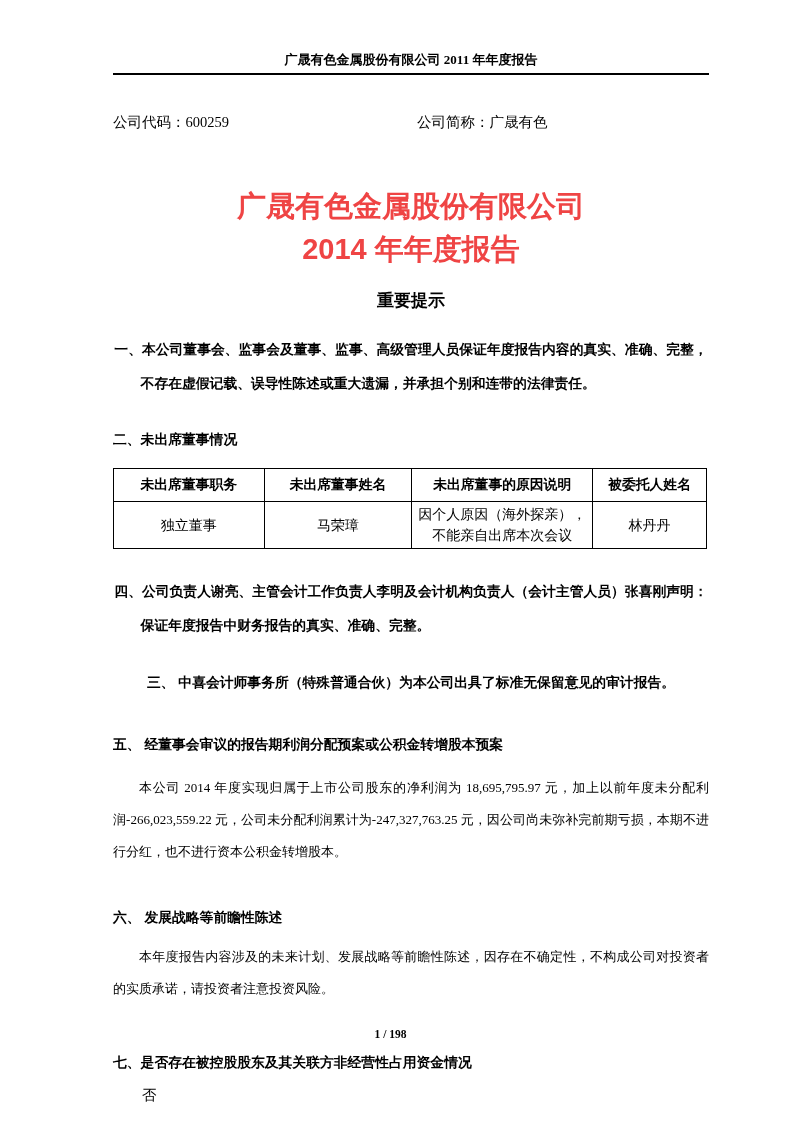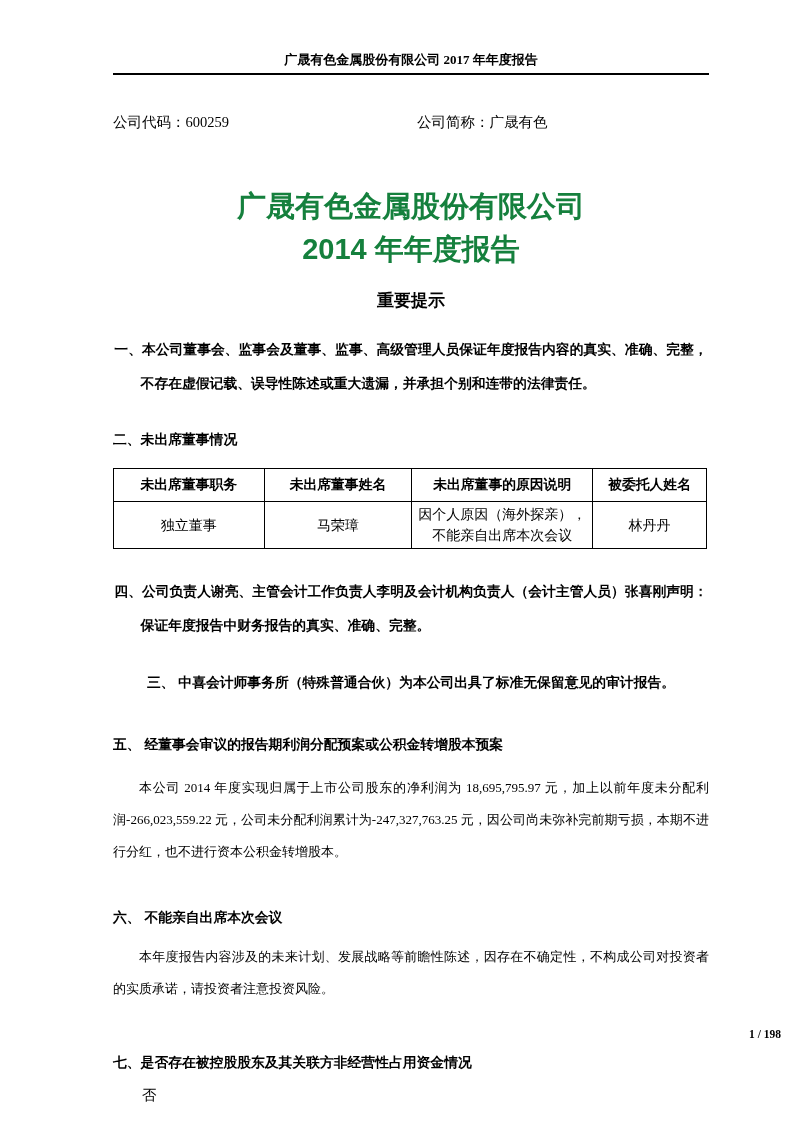--- a/index.html
+++ b/index.html
@@ -121,40 +121,40 @@
   .col1 { width: 25.4%; }
   .col2 { width: 24.9%; }
   .col3 { width: 30.5%; }
   .col4 { width: 19.2%; }
   
   .page-footer {
     position: absolute;
     top: 1028px;
     left: 0;
     right: 12px;
-    text-align: right;
+    text-align: center;
     font-weight: bold;
     font-size: 11.5px;
   }
 </style>
 </head>
 <body>
 
 <div class="page">
   <div class="content">
 
-    <div class="doc-header">广晟有色金属股份有限公司 2017 年年度报告</div>
+    <div class="doc-header">广晟有色金属股份有限公司 2011 年年度报告</div>
     <div class="header-rule"></div>
 
     <div class="company-row">
       <span class="company-code">公司代码：600259</span>
       <span class="company-abbr">公司简称：广晟有色</span>
     </div>
 
-    <div class="main-title" style="color: #15803d;">
+    <div class="main-title" style="color: #ef4444;">
       <div>广晟有色金属股份有限公司</div>
       <div>2014 年年度报告</div>
     </div>
 
     <div class="notice-title">重要提示</div>
 
     <div class="sec-heading mt-s1">
       <div class="nowrap">一、本公司董事会、监事会及董事、监事、高级管理人员保证年度报告内容的真实、准确、完整，</div>
       <div class="cont-line">不存在虚假记载、误导性陈述或重大遗漏，并承担个别和连带的法律责任。</div>
     </div>
@@ -189,21 +189,21 @@
     <div class="sec-heading mt-s4">
       <div class="nowrap">四、公司负责人谢亮、主管会计工作负责人李明及会计机构负责人（会计主管人员）张喜刚声明：</div>
       <div class="cont-line">保证年度报告中财务报告的真实、准确、完整。</div>
     </div>
 
     <div class="sec-heading mt-s3 nowrap">三、 中喜会计师事务所（特殊普通合伙）为本公司出具了标准无保留意见的审计报告。</div>
 
     <div class="sec-heading mt-s5">五、 经董事会审议的报告期利润分配预案或公积金转增股本预案</div>
     <div class="para mt-s5body">本公司 2014 年度实现归属于上市公司股东的净利润为 18,695,795.97 元，加上以前年度未分配利润-266,023,559.22 元，公司未分配利润累计为-247,327,763.25 元，因公司尚未弥补完前期亏损，本期不进行分红，也不进行资本公积金转增股本。</div>
 
-    <div class="sec-heading mt-s6">六、 不能亲自出席本次会议</div>
+    <div class="sec-heading mt-s6">六、 发展战略等前瞻性陈述</div>
     <div class="para mt-s6body">本年度报告内容涉及的未来计划、发展战略等前瞻性陈述，因存在不确定性，不构成公司对投资者的实质承诺，请投资者注意投资风险。</div>
 
     <div class="sec-heading mt-s7">七、是否存在被控股股东及其关联方非经营性占用资金情况</div>
     <div class="answer mt-ans">否</div>
 
   </div>
 
   <div class="page-footer">1 / 198</div>
 </div>
 

